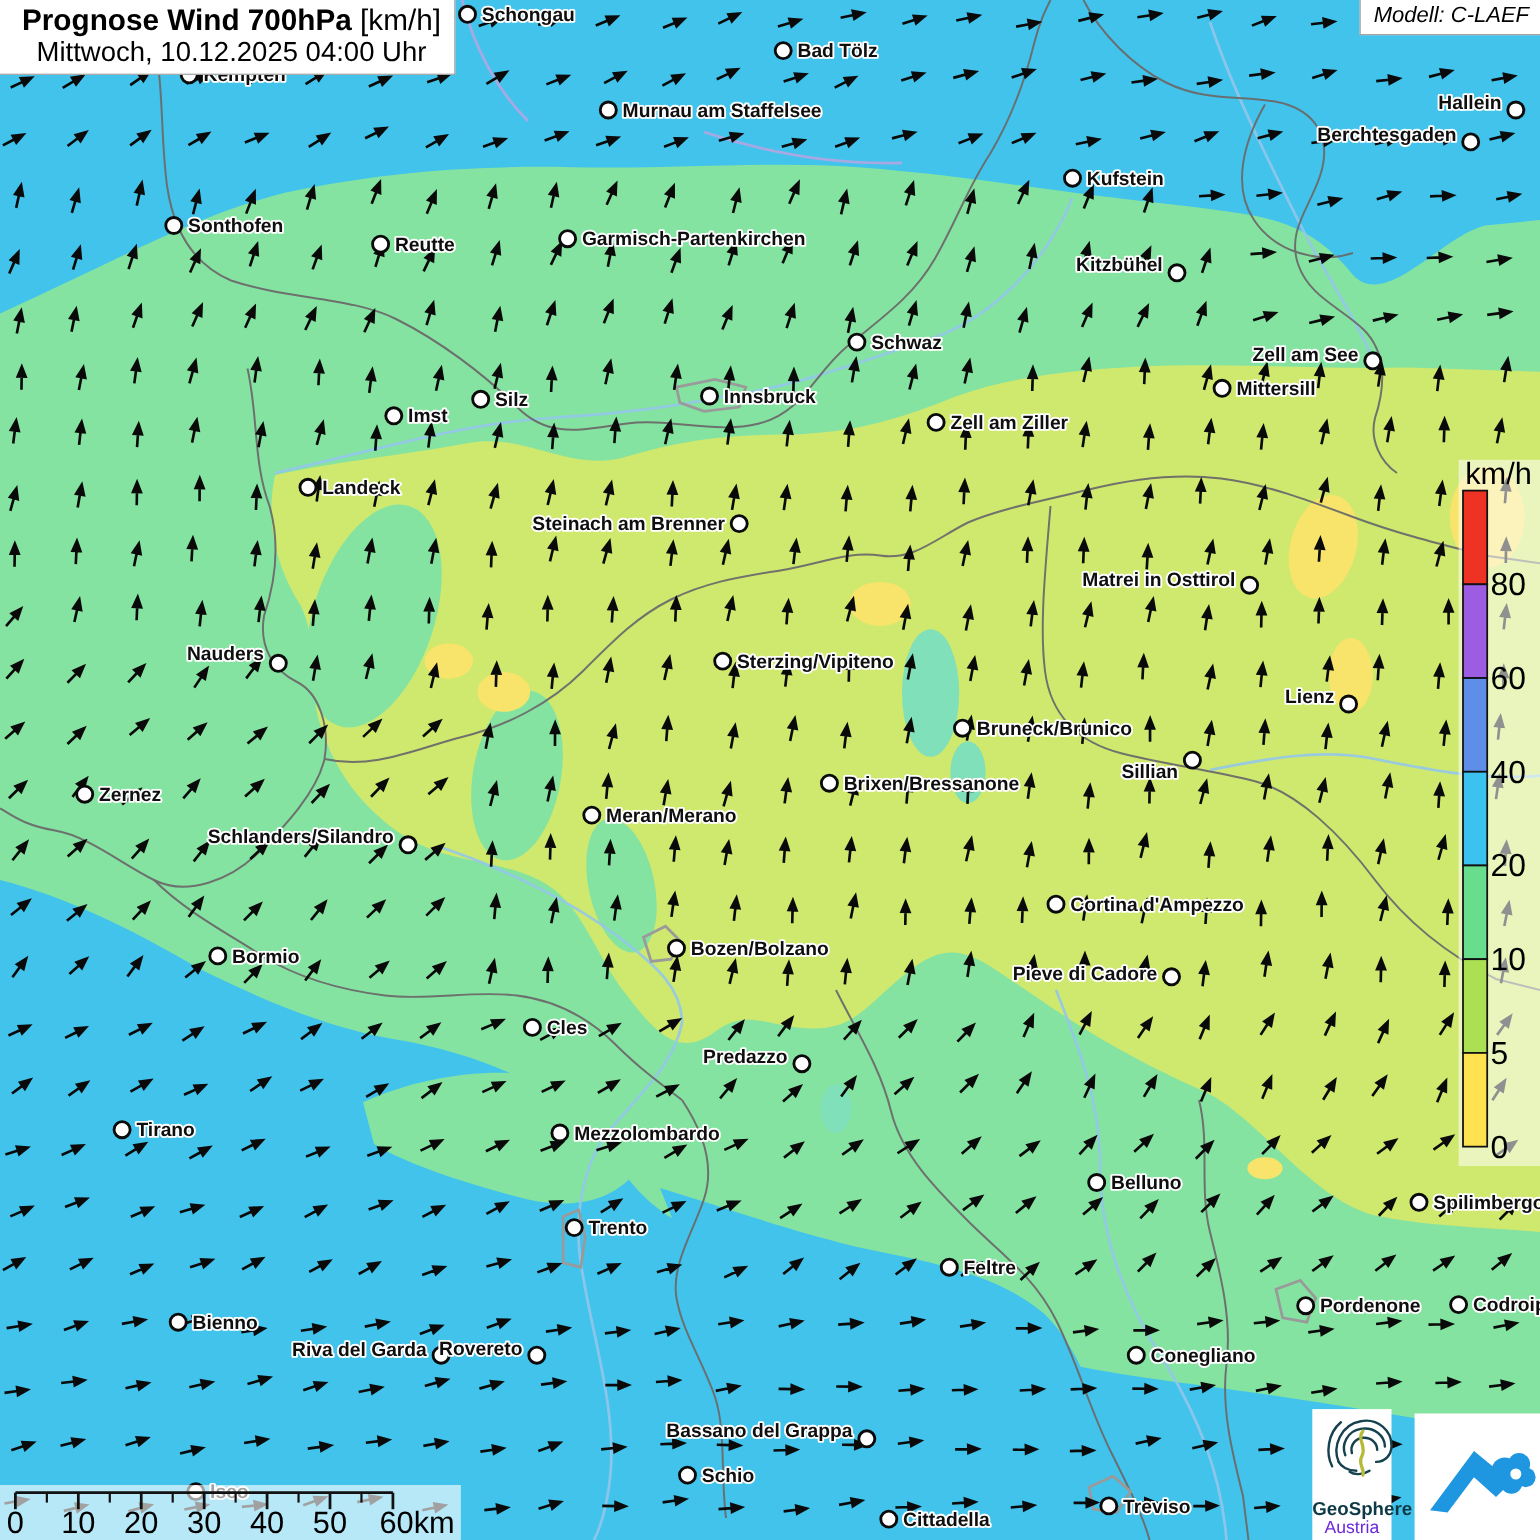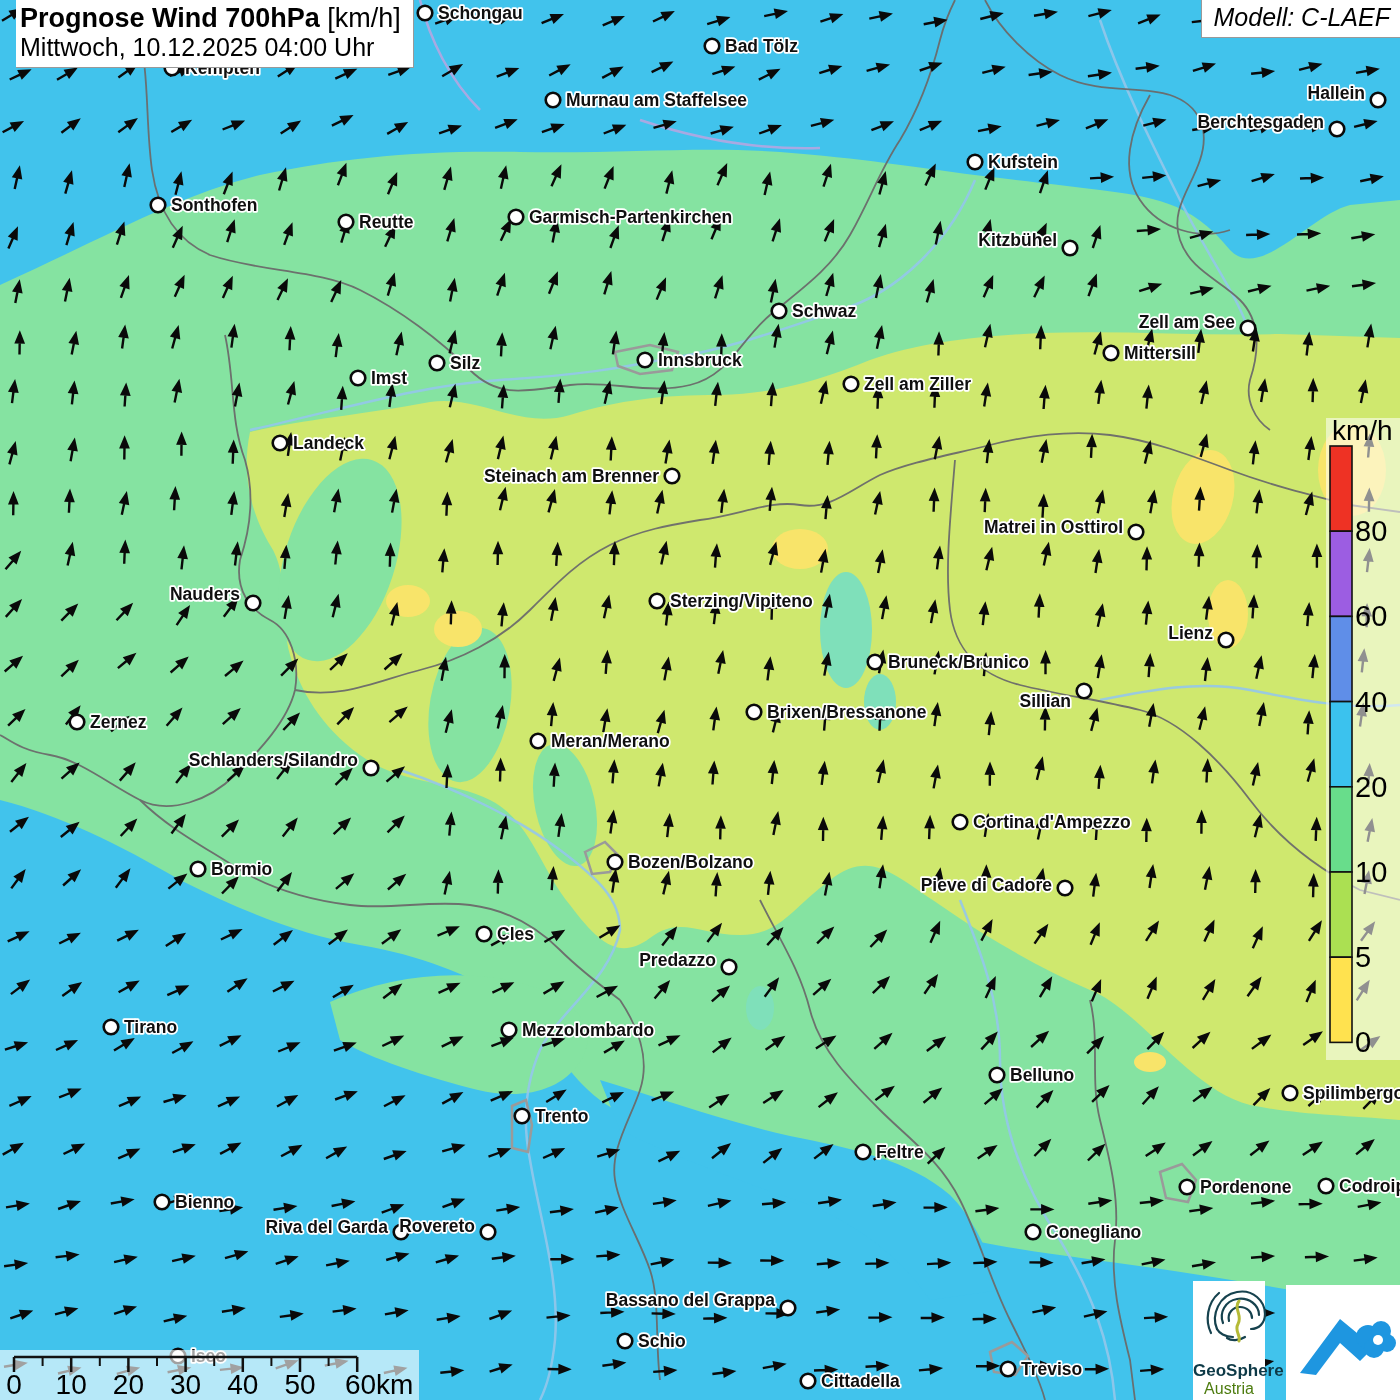--- a/index.html
+++ b/index.html
@@ -1,30 +1,30 @@
 <!DOCTYPE html>
 <html><head>
 <meta charset="utf-8">
 <style>
   html,body{margin:0;padding:0;width:1400px;height:1400px;overflow:hidden;
     font-family:"Liberation Sans","DejaVu Sans",sans-serif;background:#41c3ec;}
   #stage{position:relative;width:1400px;height:1400px;}
   #map-svg{position:absolute;left:0;top:0;}
   .overlay{position:absolute;background:#ffffff;}
-  #title-box{left:16px;top:0;border:1px solid #999;border-left:none;border-top:none;
-    padding:3px 12px 6px 4px;line-height:1.12;}
+  #title-box{left:0;top:0;border:1px solid #999;border-left:none;border-top:none;
+    padding:3px 12px 6px 20px;line-height:1.12;text-align:center;}
   #title-box .t1{font-size:27px;color:#000;white-space:nowrap;}
   #title-box .t1 b{font-weight:bold;}
   #title-box .t1 .unit{font-weight:normal;}
   #title-box .t2{font-size:25px;color:#000;white-space:nowrap;}
   #model-box{right:0;top:0;border:1px solid #999;border-right:none;border-top:none;
-    padding:3px 10px 5px 12px;font-size:25px;font-style:italic;color:#000;white-space:nowrap;}
+    padding:3px 10px 5px 12px;font-size:20px;font-style:italic;color:#000;white-space:nowrap;}
   #geo-box{left:1193px;top:1281px;width:72px;height:119px;}
   #geo-box .l1{font-weight:bold;font-size:17px;color:#0e3a47;text-align:center;margin-top:-2px;}
-  #geo-box .l2{font-size:16px;color:#4d7c0f;text-align:center;margin-top:-1px;}
+  #geo-box .l2{font-size:16px;color:#6d28d9;text-align:center;margin-top:-1px;}
   #blue-box{left:1286px;top:1285px;width:114px;height:115px;}
 </style>
 </head>
 <body>
 
 <div id="stage">
 <svg id="map-svg" width="1400" height="1400" viewBox="0 0 1400 1400">
 
   <g id="regions">
     <rect x="0" y="0" width="1400" height="1400" fill="#41c3ec"></rect>

